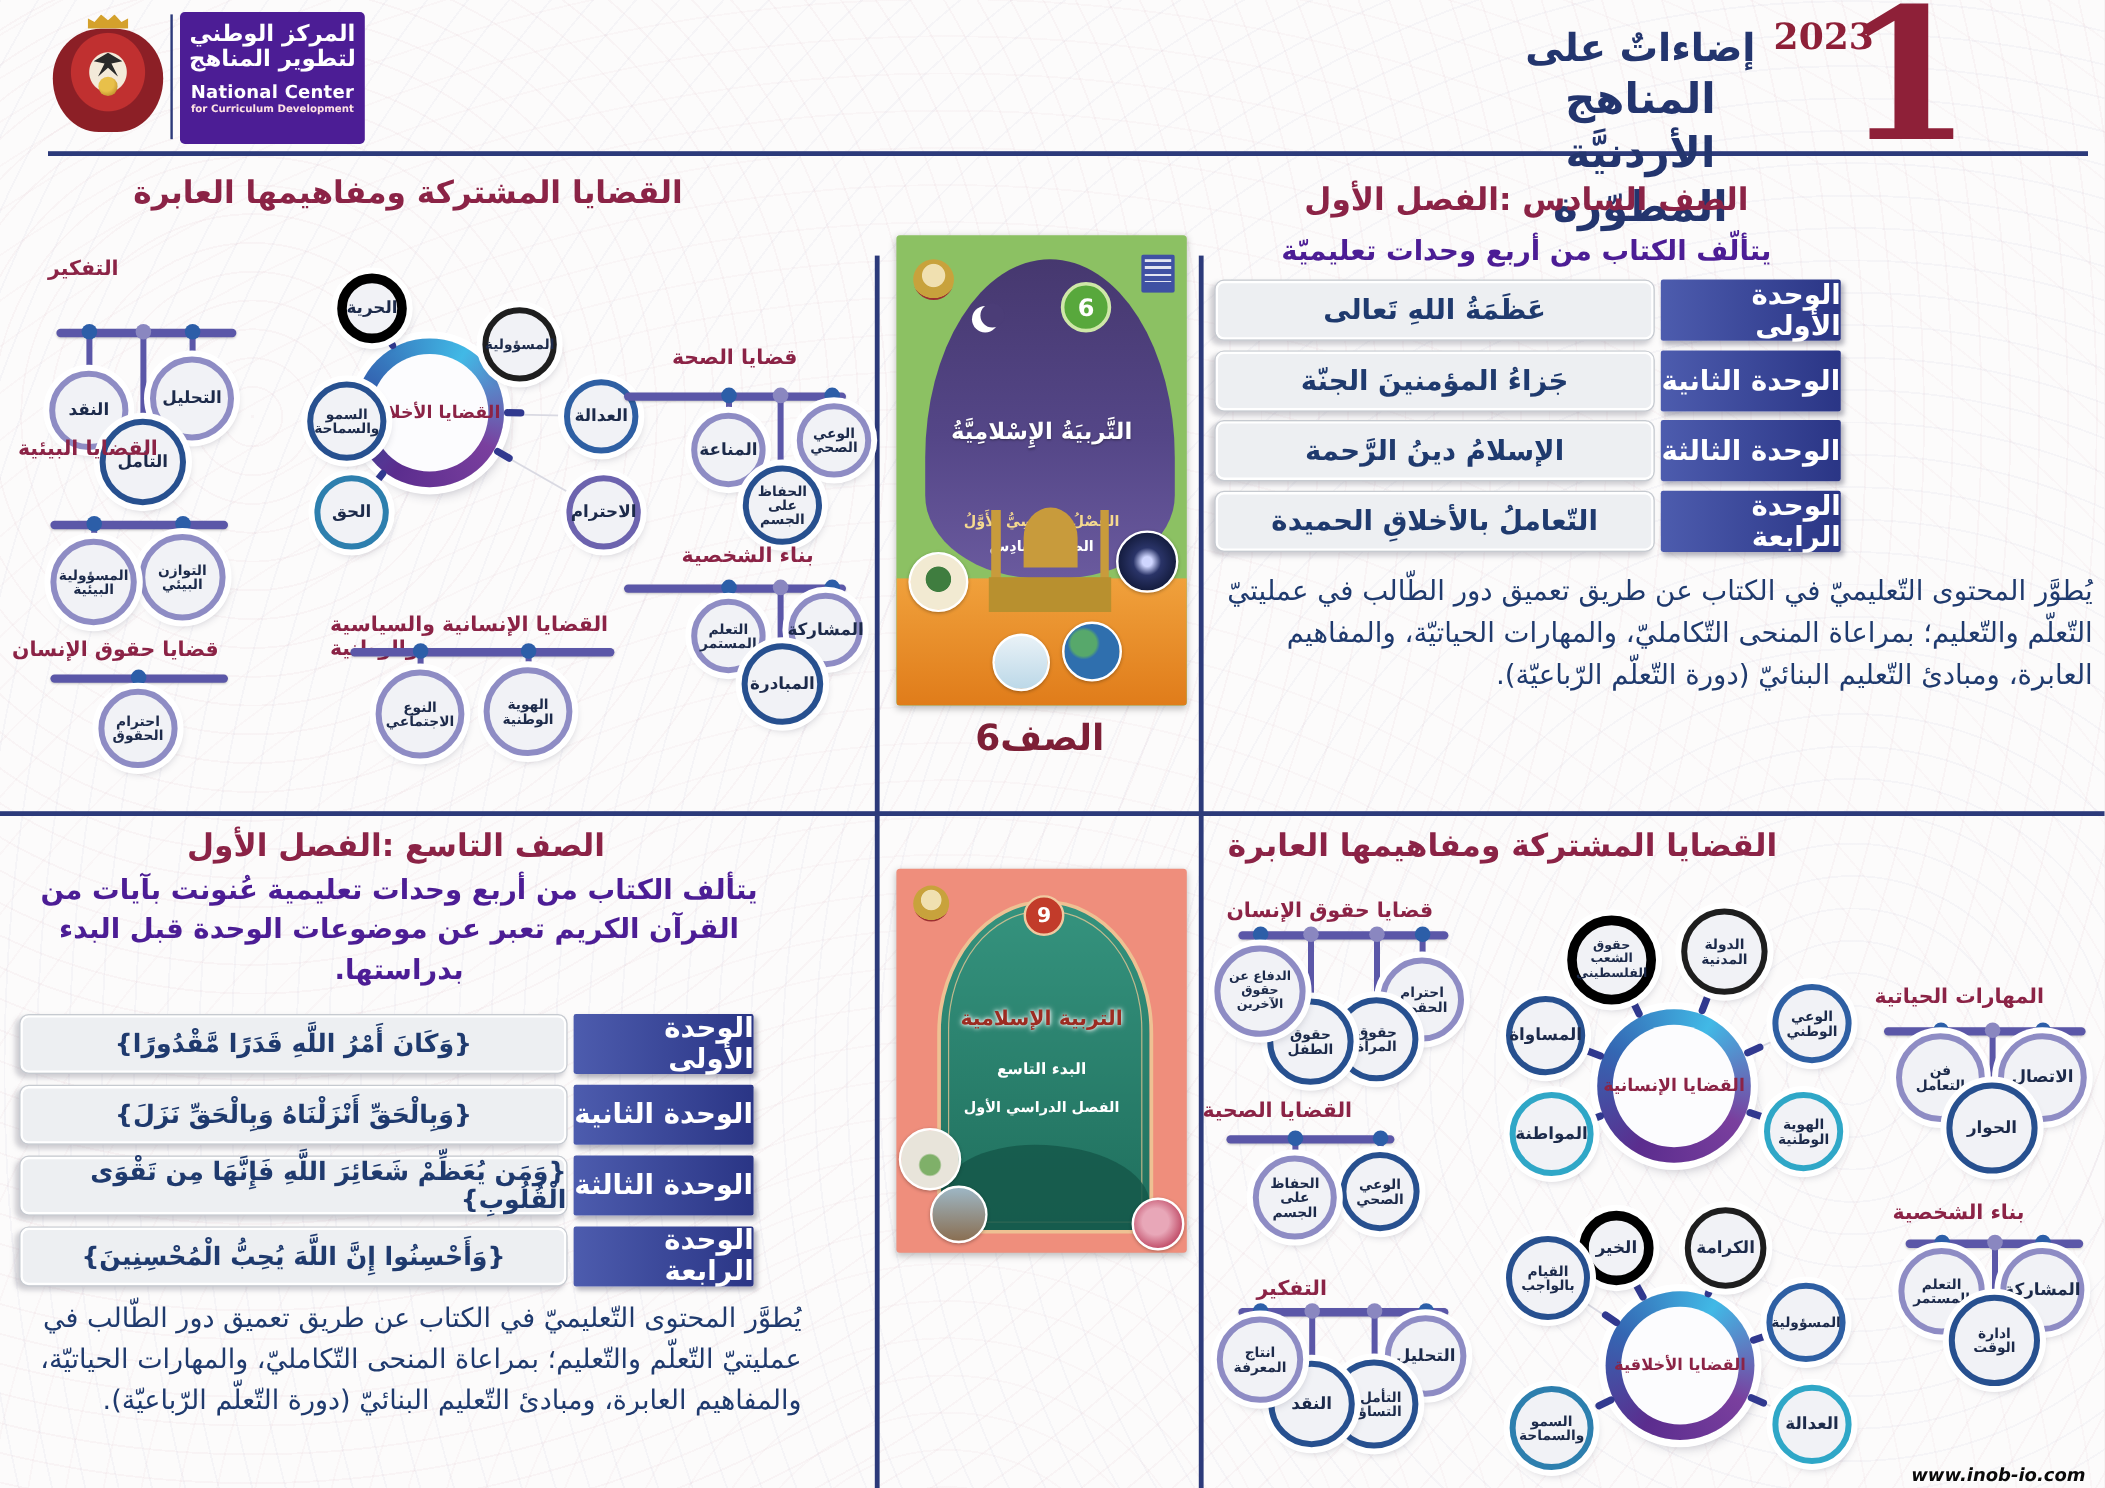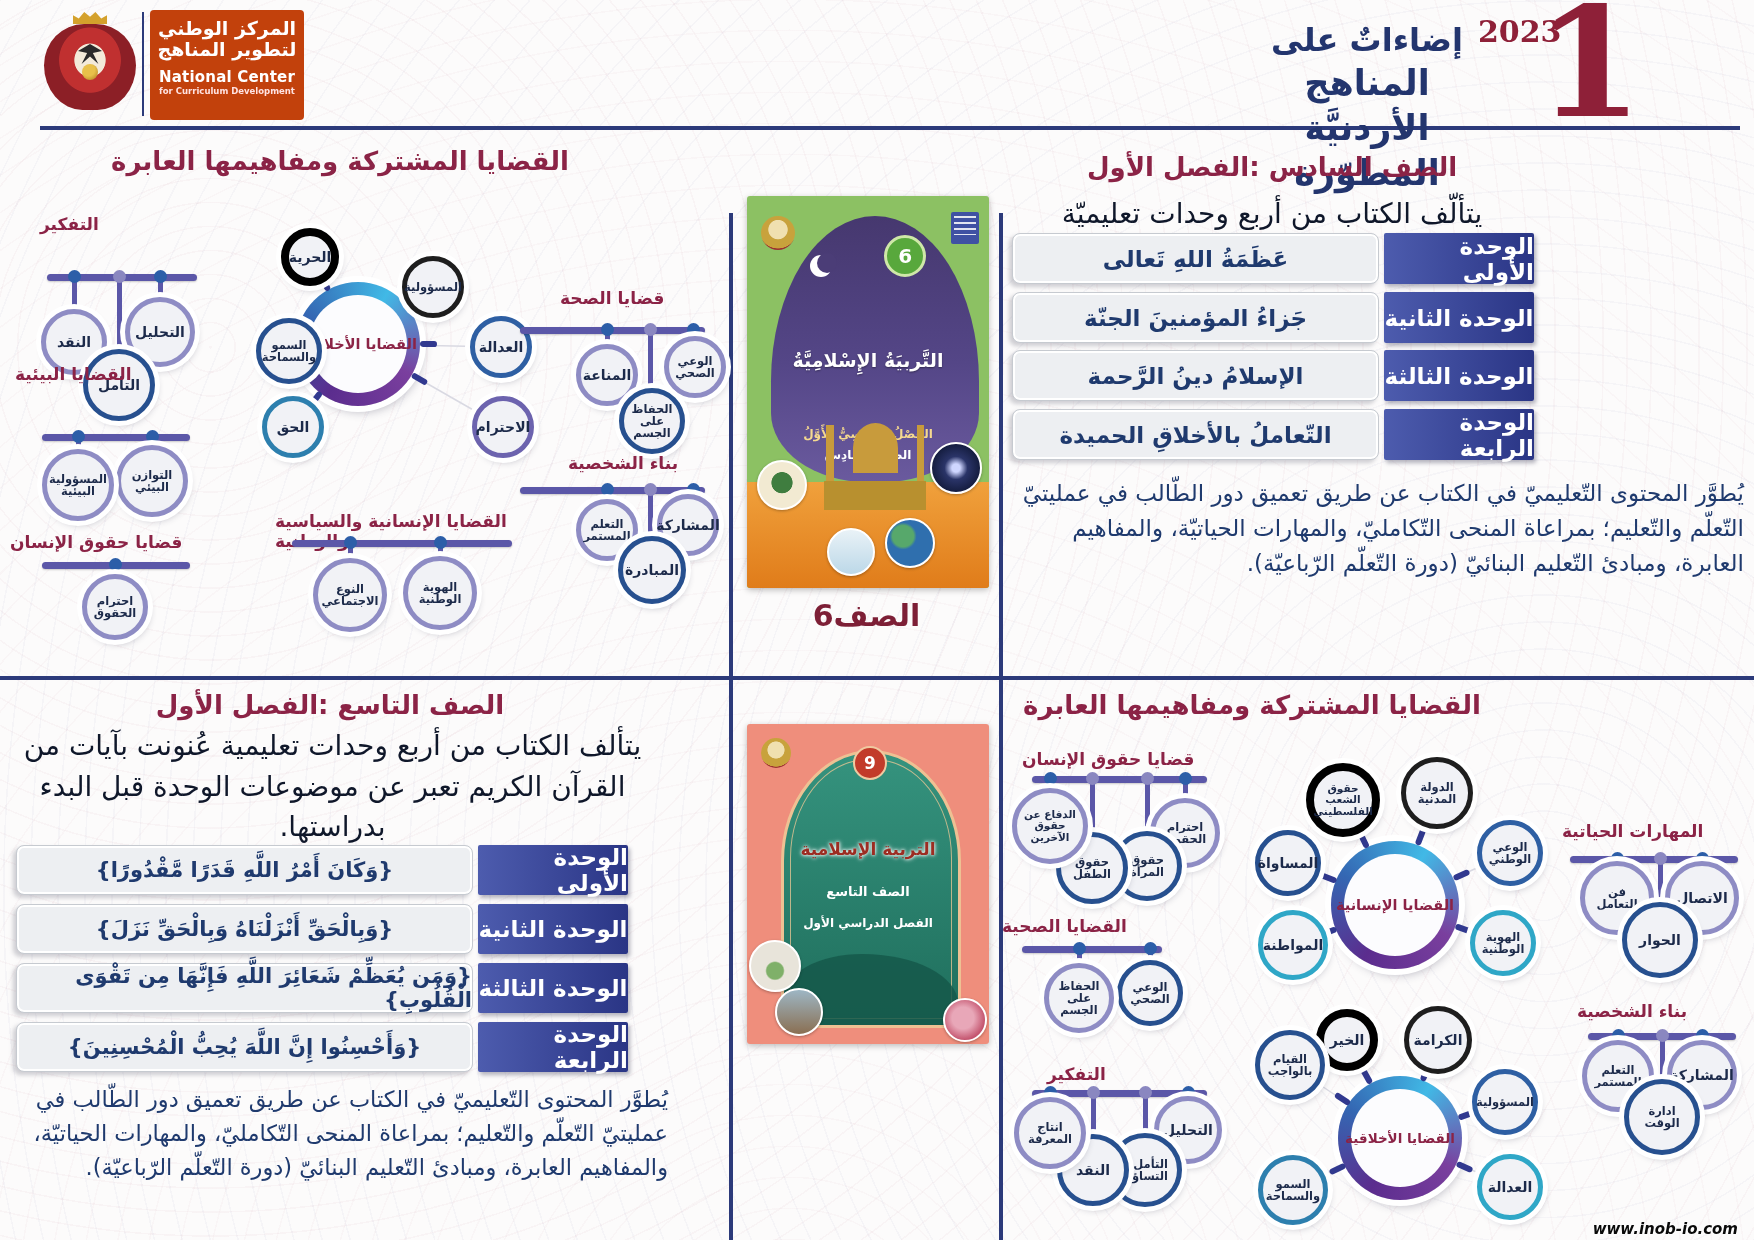--- a/index.html
+++ b/index.html
@@ -12,37 +12,37 @@
   .abs{position:absolute;}
   .z{z-index:2;}
   
   .rule{position:absolute;background:#2c3a7a;z-index:1;}
   
   .hdr-title{color:#23356e;font-weight:bold;text-align:center;line-height:1.28;}
   .hdr-title .l1{font-size:32px;}
   .hdr-title .l2{font-size:35px;}
   .year{font-family:"DejaVu Serif","Liberation Serif",serif;font-weight:bold;color:#8e2038;font-size:30px;direction:ltr;}
   .bigone{font-family:"DejaVu Serif","Liberation Serif",serif;font-weight:bold;color:#8e2038;font-size:152px;line-height:118px;direction:ltr;}
-  .ncc-logo{background:#c2410c;border-radius:4px;color:#fff;text-align:center;padding:8px 6px;box-sizing:border-box;}
+  .ncc-logo{background:#4c1d95;border-radius:4px;color:#fff;text-align:center;padding:8px 6px;box-sizing:border-box;}
   .ncc-ar{font-size:19px;font-weight:bold;line-height:1.12;}
   .ncc-en1{font-size:15px;font-weight:bold;direction:ltr;margin-top:7px;letter-spacing:.2px;}
   .ncc-en2{font-size:8.5px;font-weight:bold;direction:ltr;color:#ffe3e3;}
   
   .coa{width:100px;height:118px;}
   .coa .crown{position:absolute;left:33px;top:2px;width:34px;height:16px;background:#d4a12c;
     clip-path:polygon(0 100%,100% 100%,100% 45%,83% 65%,66% 25%,50% 55%,33% 25%,17% 65%,0 45%);}
   .coa .mantle{position:absolute;left:4px;top:18px;width:92px;height:86px;border-radius:50% 50% 48% 48%/55% 55% 60% 60%;
     background:radial-gradient(ellipse 46% 52% at 50% 42%, #f3ead9 0 36%, #c03030 38% 72%, #8c1f26 74% 100%);}
   .coa .falcon{position:absolute;left:38px;top:38px;width:24px;height:20px;background:#2a2a2a;
     clip-path:polygon(50% 0,100% 35%,62% 45%,85% 100%,50% 62%,15% 100%,38% 45%,0 35%);}
   .coa .disc{position:absolute;left:42px;top:58px;width:16px;height:16px;border-radius:50%;
     background:radial-gradient(circle at 40% 35%, #e8c04a 0 45%, #a8741a 100%);}
   
   .sec-head{color:#8b2346;font-weight:bold;font-size:26px;text-align:center;}
-  .sec-sub{color:#0f172a;font-weight:normal;font-size:28px;text-align:center;line-height:1.45;}
+  .sec-sub{color:#4c1d95;font-weight:bold;font-size:23px;text-align:center;line-height:1.45;}
   .para{color:#1f3a6e;font-weight:normal;font-size:23px;line-height:1.52;text-align:right;}
   .map-title{color:#8b2346;font-weight:bold;font-size:26px;text-align:center;}
   
   .unit-row{position:absolute;display:flex;gap:5px;}
   .unit-label{width:150px;flex:0 0 150px;background:linear-gradient(270deg,#2a3585 0%,#4d5cae 100%);
     color:#fff;font-weight:bold;font-size:23px;display:flex;align-items:center;justify-content:center;
     border-radius:2px;box-shadow:2px 3px 4px rgba(40,40,70,.35);}
   .unit-body{flex:1;background:#edeff2;border:1px solid #c6cad0;border-radius:8px;display:flex;align-items:center;
     justify-content:center;color:#1f3a6e;font-weight:bold;font-size:23px;
     box-shadow:-3px 3px 4px rgba(120,120,135,.35), inset 0 0 0 2px #fff;}
@@ -278,21 +278,21 @@
     <div class="para abs" style="left:20px;top:402px;width:648px;font-size:22.5px;">يُطوَّر المحتوى التّعليميّ في الكتاب عن طريق تعميق دور الطّالب في عمليتيّ التّعلّم والتّعليم؛ بمراعاة المنحى التّكامليّ، والمهارات الحياتيّة، والمفاهيم العابرة، ومبادئ التّعليم البنائيّ (دورة التّعلّم الرّباعيّة).</div>
   </div>
 
   <div class="book b9" style="left:747px;top:724px;width:242px;height:320px;">
     <div class="cover-emblem" style="left:14px;top:14px;width:30px;height:30px;"></div>
     <div class="b9-arch">
       <div class="b9-sil"></div>
     </div>
     <div class="badge" style="left:calc(50% - 15px);top:7%;width:30px;height:30px;background:#c23b2a;border:2px solid #f0c9a0;font-size:17px;">9</div>
     <div class="b9-title" style="top:36%;">التربية الإسلامية</div>
-    <div class="b9-line" style="top:50%;">الصف التاسع</div>
+    <div class="b9-line" style="top:50%;">البدء التاسع</div>
     <div class="b9-line" style="top:60%;font-size:12px;">الفصل الدراسي الأول</div>
     <div class="vig" style="left:2px;bottom:52px;width:48px;height:48px;background:radial-gradient(circle at 50% 60%, #7fb069 0 22%, #e8e4da 26%);"></div>
     <div class="vig" style="left:28px;bottom:8px;width:44px;height:44px;background:linear-gradient(#9db6c4,#8a6f52);"></div>
     <div class="vig" style="right:2px;bottom:2px;width:40px;height:40px;background:radial-gradient(circle at 45% 45%, #e8a7b8 0 35%, #c4556f 70%);"></div>
   </div>
 
   <div class="abs mapbox" style="left:1002px;top:678px;width:752px;height:562px;">
     <svg class="links" width="752" height="562">
       <g stroke="#d9d9e2" stroke-width="1.5">
         <line x1="393" y1="227" x2="341" y2="122"></line>

